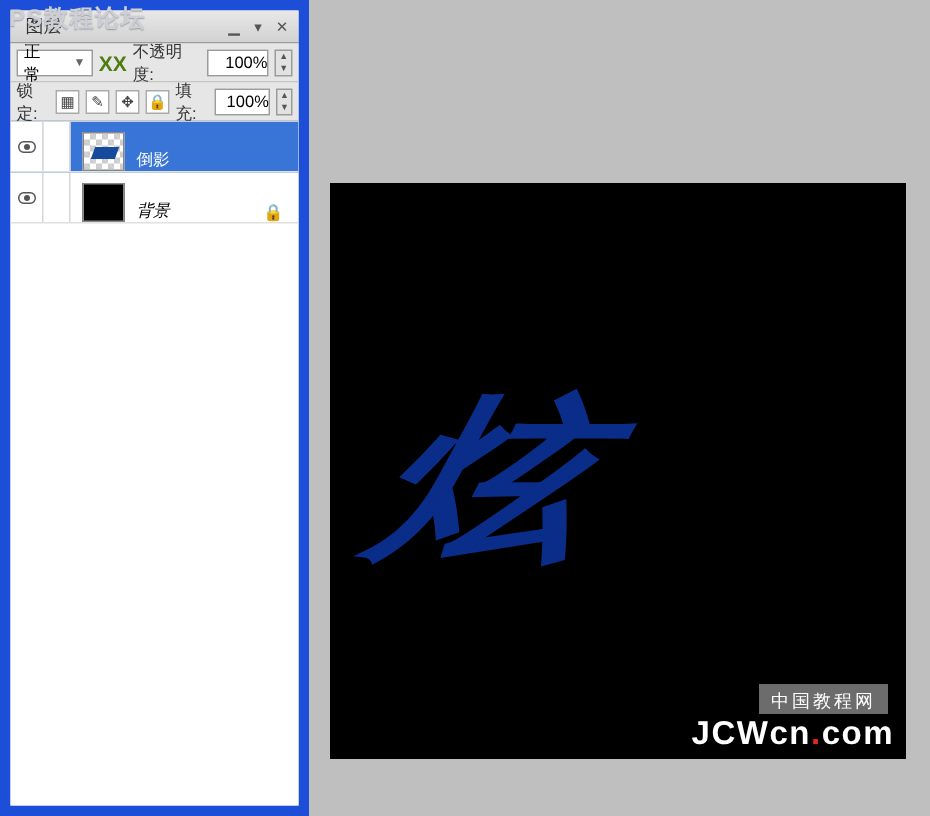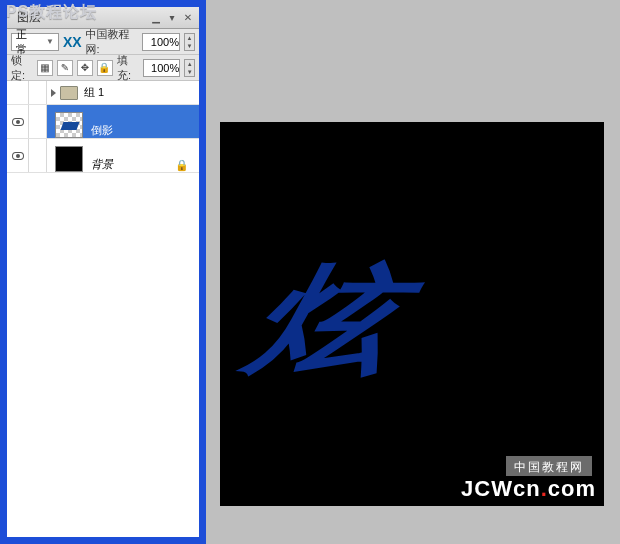--- a/index.html
+++ b/index.html
@@ -5,21 +5,21 @@
   *{box-sizing:border-box;margin:0;padding:0;font-family:"Microsoft YaHei",sans-serif}
   body{width:620px;height:544px;background:#BFBFBF;position:relative;overflow:hidden;font-size:12px}
   .panel{position:absolute;left:0;top:0;width:206px;height:544px;background:#ECECEC;border:7px solid #1d4ed8;display:flex;flex-direction:column}
   .titlebar{height:22px;background:linear-gradient(#E8E8E8,#D2D2D2);border-bottom:1px solid #9C9C9C;display:flex;align-items:center;padding:0 4px}
   .tab{font-size:12px;padding:2px 6px;color:#333}
   .panel-controls{margin-left:auto;display:flex;gap:2px}
   .pc-btn{width:14px;height:12px;display:flex;align-items:center;justify-content:center;font-size:10px;color:#555}
   .opt-row{height:26px;border-bottom:1px solid #C5C5C5;display:flex;align-items:center;padding:0 4px;gap:4px;background:#E6E6E6}
   .dropdown{border:1px solid #9C9C9C;background:#FFF;font-size:11px;height:18px;display:flex;align-items:center;padding:0 4px;gap:17px}
   .dd-arrow{font-size:8px;color:#666}
-  .xx{color:#0369a1;font-weight:bold;font-size:14px}
+  .xx{color:#4d7c0f;font-weight:bold;font-size:14px}
   .label{font-size:11px;color:#333}
   .num-input{border:1px solid #9C9C9C;background:#FFF;width:42px;height:18px;display:flex;align-items:center;justify-content:flex-end;padding-right:0;font-size:11px}
   .stepper{width:12px;height:18px;display:flex;flex-direction:column;border:1px solid #9C9C9C;background:#E2E2E2}
   .stepper div{flex:1;font-size:6px;display:flex;align-items:center;justify-content:center;color:#555}
   .lock-icons{display:flex;gap:4px;align-items:center}
   .tiny-ico{width:16px;height:16px;border:1px solid #AAA;background:#FFF;display:flex;align-items:center;justify-content:center;font-size:10px;color:#444}
   .layer-list{flex:1;background:#FFF;overflow:hidden}
   .group-row{height:24px;display:flex;align-items:center;border-bottom:1px solid #E0E0E0}
   .vis-col{width:22px;height:100%;border-right:1px solid #D8D8D8;display:flex;align-items:center;justify-content:center}
   .eye{width:12px;height:8px;border:1px solid #555;border-radius:50%/80%;position:relative}
@@ -58,21 +58,21 @@
       <span class="pc-btn">✕</span>
     </div>
   </div>
 
   <div class="opt-row">
     <div class="dropdown" style="width:52px">
       <span>正常</span>
       <span class="dd-arrow">▼</span>
     </div>
     <span class="xx">XX</span>
-    <span class="label">中国教程网:</span>
+    <span class="label">不透明度:</span>
     <div class="num-input">100%</div>
     <div class="stepper">
         <div>▲</div>
         <div>▼</div>
       </div>
   </div>
 
   <div class="opt-row">
     <span class="label">锁定:</span>
     <div class="lock-icons">
@@ -83,27 +83,20 @@
     </div>
     <span class="label" style="margin-left:auto">填充:</span>
     <div class="num-input">100%</div>
     <div class="stepper">
         <div>▲</div>
         <div>▼</div>
       </div>
   </div>
 
   <div class="layer-list">
-    <div class="group-row">
-      <div class="vis-col"></div>
-      <div class="link-col"></div>
-      <div class="arrow-right"></div>
-      <div class="folder"></div>
-      <span class="layer-name">组 1</span>
-    </div>
 
     <div class="layer-row active">
       <div class="vis-col">
           <div class="eye"></div>
         </div>
       <div class="link-col"></div>
       <div class="thumb trans"></div>
       <span class="layer-name">倒影</span>
     </div>
 

